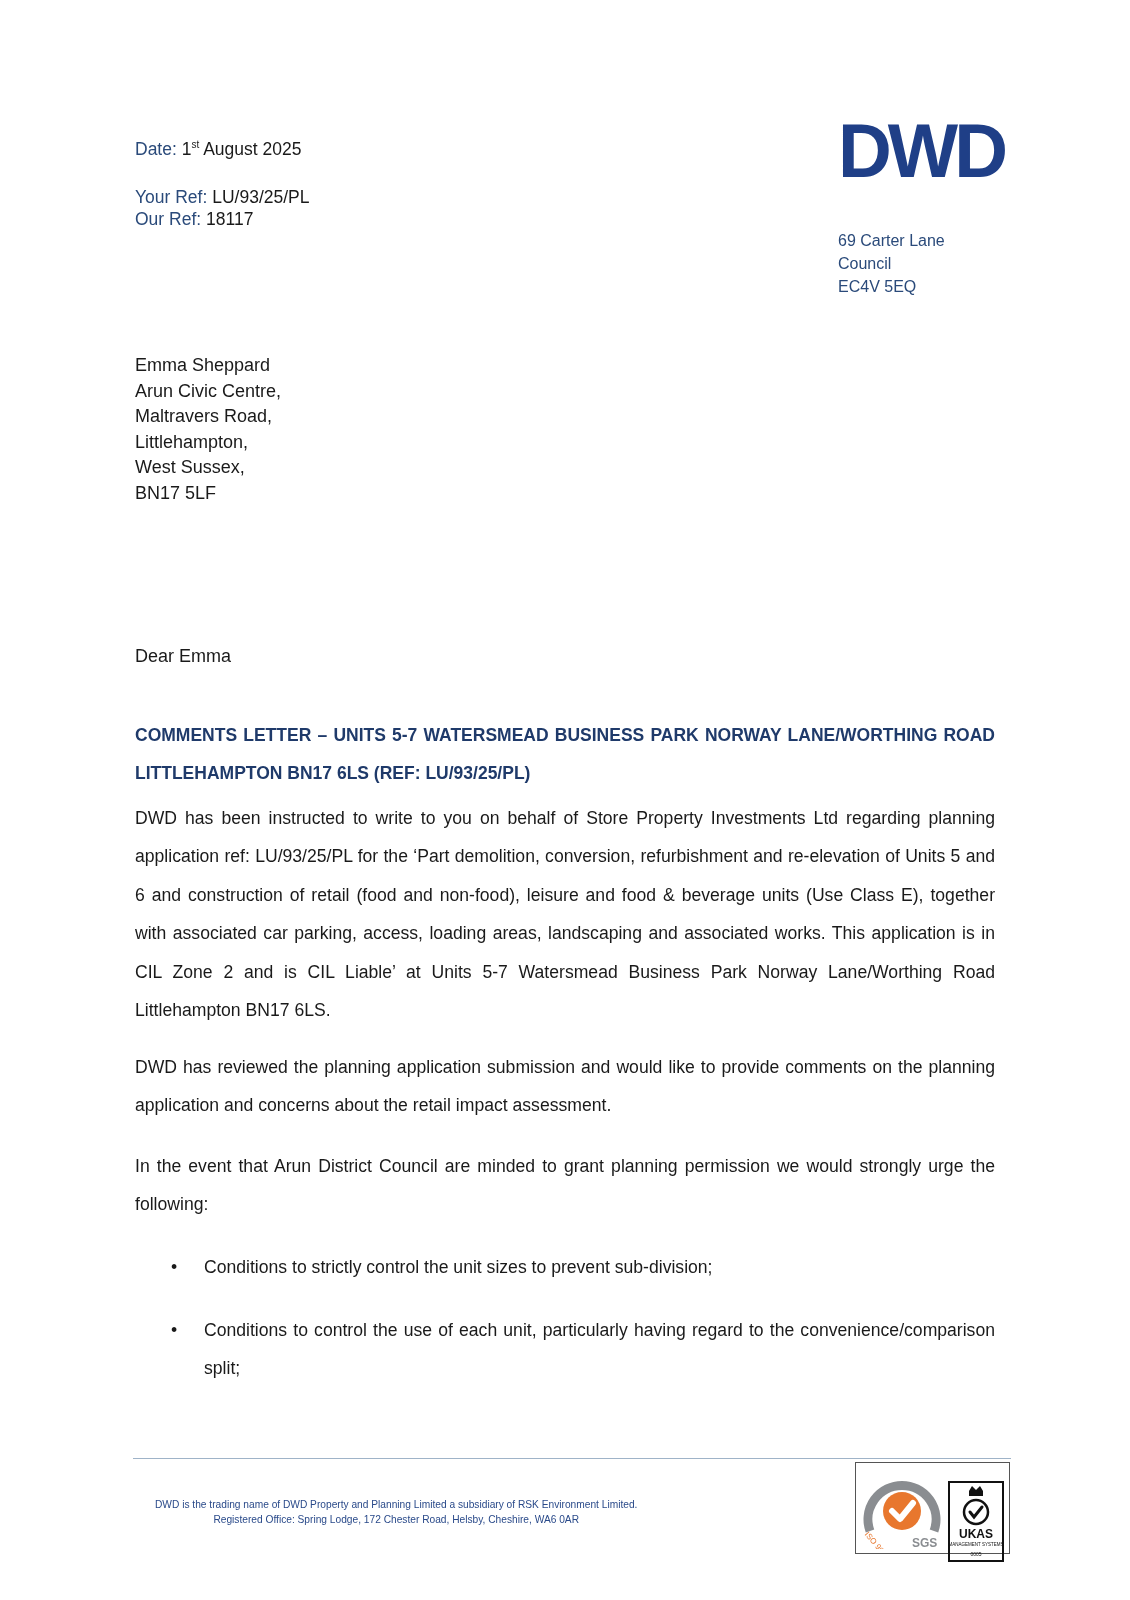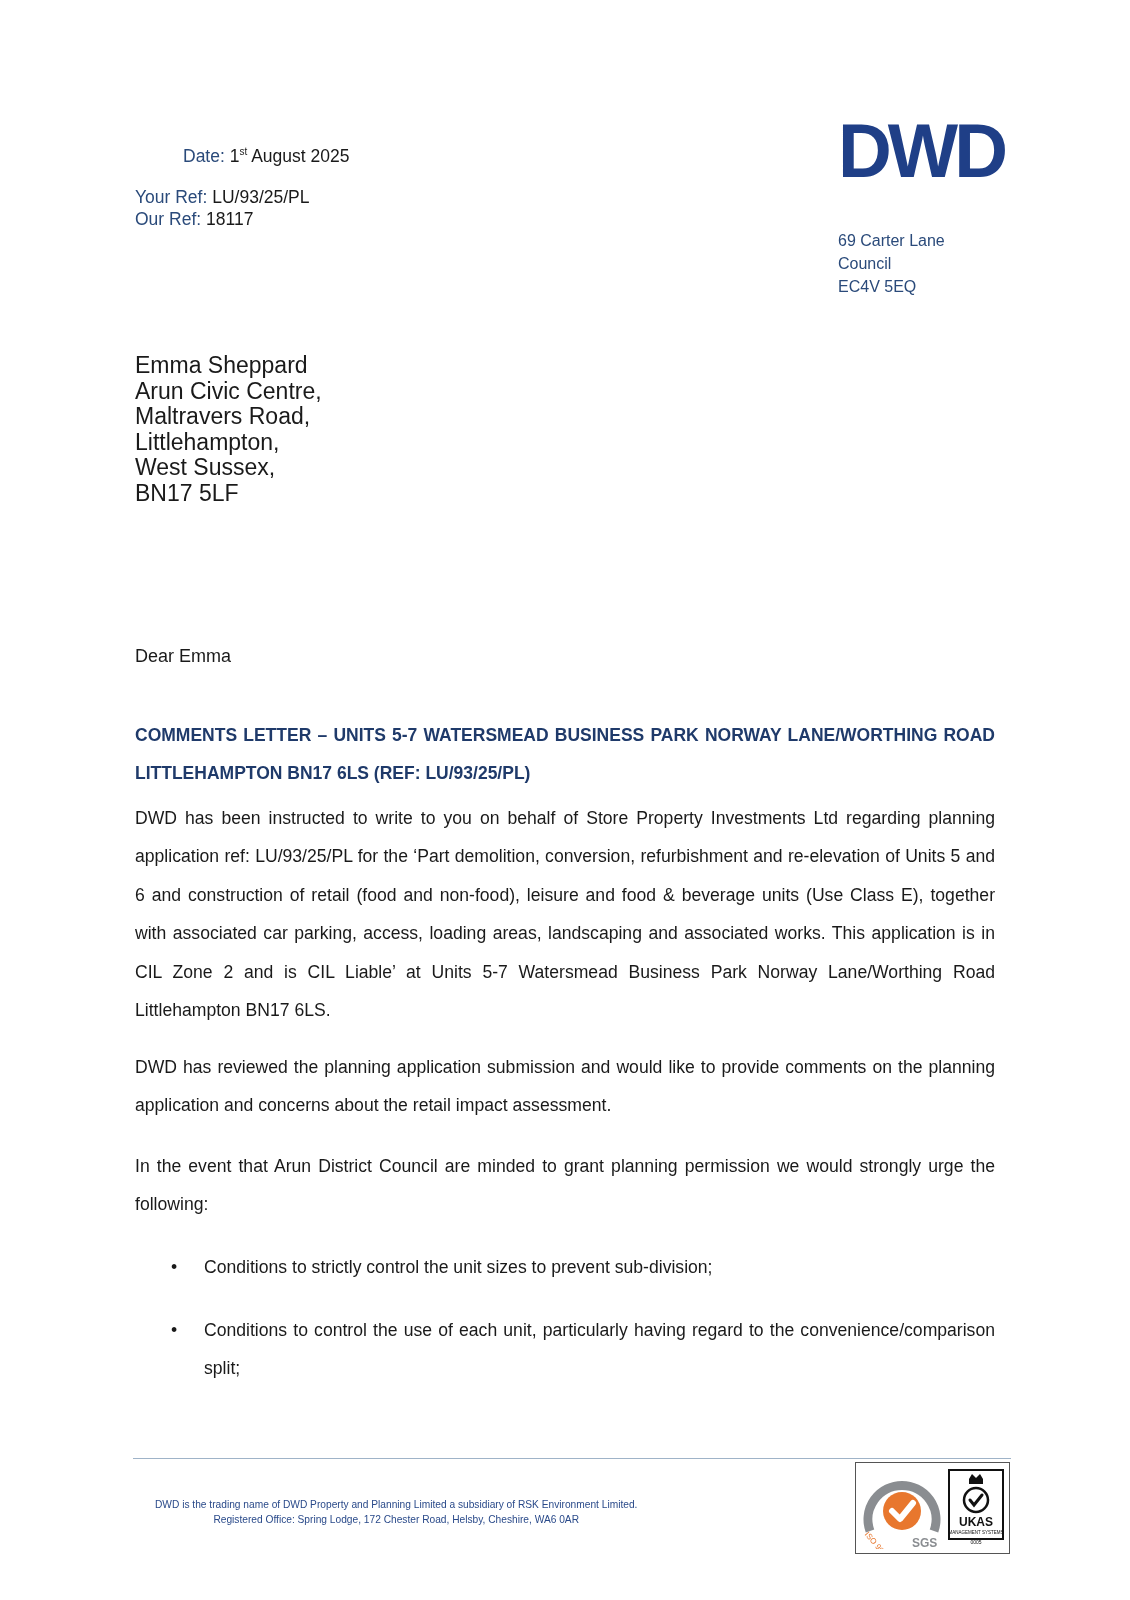--- a/index.html
+++ b/index.html
@@ -7,36 +7,36 @@
          font-family: "Liberation Sans", "DejaVu Sans", sans-serif; color: #1a1a1a; }
   .abs { position: absolute; }
   .meta-line { position: absolute; left: 135px; font-size: 17.5px; line-height: 20px; }
   .meta-label { color: #2a4a7a; }
   .meta-value { color: #1a1a1a; }
   sup { font-size: 10px; vertical-align: 7px; line-height: 0; }
   .logo { left: 838px; top: 113px; font-family: "Liberation Sans", sans-serif; font-weight: bold;
           font-size: 76px; color: #1f3f87; letter-spacing: -4px; line-height: 76px;
           transform: scaleX(0.98); transform-origin: left top; }
   .addr { left: 838px; top: 229px; font-size: 16px; line-height: 23px; color: #2a4a7a; }
-  .recipient { left: 135px; top: 353px; font-size: 23px; line-height: 25.5px; color: #1a1a1a; }
+  .recipient { left: 135px; top: 353px; font-size: 18px; line-height: 25.5px; color: #1a1a1a; }
   .salutation { left: 135px; top: 646px; font-size: 18px; color: #1a1a1a; }
   .subject { left: 135px; top: 716px; width: 860px; font-size: 17.5px; font-weight: bold;
              color: #1f3a6a; line-height: 38px; text-align: justify; text-align-last: left; }
   .para { left: 135px; width: 860px; font-size: 17.6px; line-height: 38.4px; text-align: justify; color: #1a1a1a; }
   .bullet { left: 135px; width: 860px; font-size: 17.6px; line-height: 38.4px; color: #1a1a1a; }
   .bullet .dot { position: absolute; left: 36px; top: 0; }
   .bullet .text { margin-left: 69px; text-align: justify; display: block; }
   .footer-rule { left: 133px; top: 1458px; width: 878px; height: 1px; background: #9fb3c8; }
   .footer-text { left: 155px; top: 1497px; font-size: 10.2px; line-height: 15px; color: #2a4a8a; text-align: center; }
   .cert { left: 855px; top: 1462px; width: 155px; height: 92px; border: 1px solid #555; box-sizing: border-box; background: #fff; }
 </style>
 </head>
 <body>
 
-<div class="meta-line" style="top:146px;margin-left:48px;">
+<div class="meta-line" style="top:139px;">
   <span class="meta-label">Date:</span>
   <span class="meta-value"><span>1</span><sup>st</sup> <span>August 2025</span></span>
 </div>
 <div class="meta-line" style="top:187px;">
   <span class="meta-label">Your Ref:</span>
   <span class="meta-value">LU/93/25/PL</span>
 </div>
 <div class="meta-line" style="top:209px;">
   <span class="meta-label">Our Ref:</span>
   <span class="meta-value">18117</span>
@@ -87,21 +87,21 @@
   <div class="abs" style="left:6px; top:6px; width:80px; height:80px;">
     <svg width="80" height="80" viewBox="0 0 80 80">
       <path d="M8 62 A34 34 0 1 1 72 62" fill="none" stroke="#8a8d91" stroke-width="9"></path>
       <circle cx="40" cy="42" r="19" fill="#e8772e"></circle>
       <path d="M30 42 L38 50 L51 34" fill="none" stroke="#fff" stroke-width="6" stroke-linecap="round" stroke-linejoin="round"></path>
       <text x="4" y="70" font-size="8" fill="#e8772e" font-family="Liberation Sans, sans-serif" transform="rotate(50 8 66)">ISO 9001</text>
       <text x="50" y="78" font-size="12" font-weight="bold" fill="#8a8d91" font-family="Liberation Sans, sans-serif">SGS</text>
     </svg>
   </div>
 
-  <div class="abs" style="left:92px; top:6px; width:56px; height:71px; border:2px solid #111; box-sizing:border-box;">
+  <div class="abs" style="left:92px; top:18px; width:56px; height:81px; border:2px solid #111; box-sizing:border-box;">
     <svg width="52" height="76" viewBox="0 0 52 76">
       <path d="M19 8 L22 3 L26 7 L30 3 L33 8 L33 13 L19 13 Z" fill="#111"></path>
       <circle cx="26" cy="29" r="12" fill="none" stroke="#111" stroke-width="2.5"></circle>
       <path d="M20 29 L24 34 L32 24" fill="none" stroke="#111" stroke-width="3" stroke-linecap="round"></path>
       <text x="26" y="55" text-anchor="middle" font-size="12" font-weight="bold" fill="#111" font-family="Liberation Sans, sans-serif">UKAS</text>
       <text x="26" y="63" text-anchor="middle" font-size="4.5" fill="#111" font-family="Liberation Sans, sans-serif">MANAGEMENT SYSTEMS</text>
       <text x="26" y="73" text-anchor="middle" font-size="5" fill="#111" font-family="Liberation Sans, sans-serif">0005</text>
     </svg>
   </div>
 </div>

